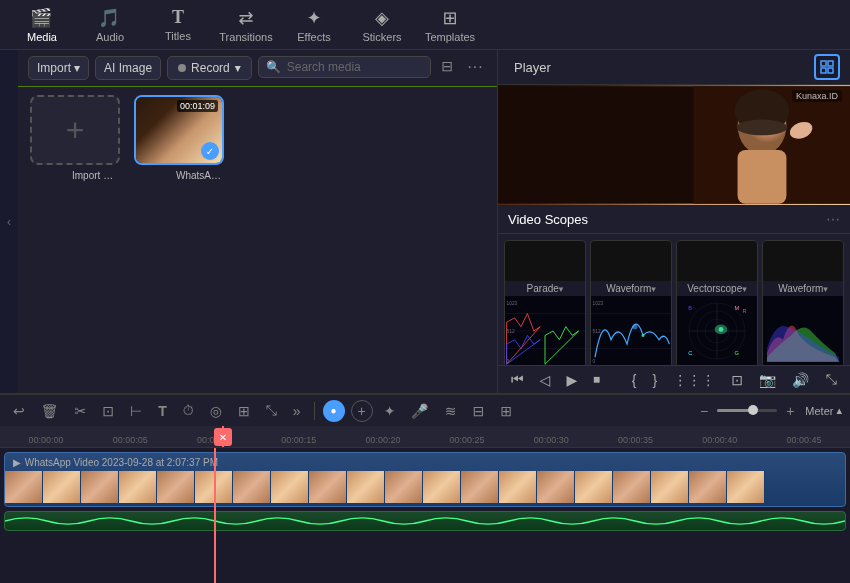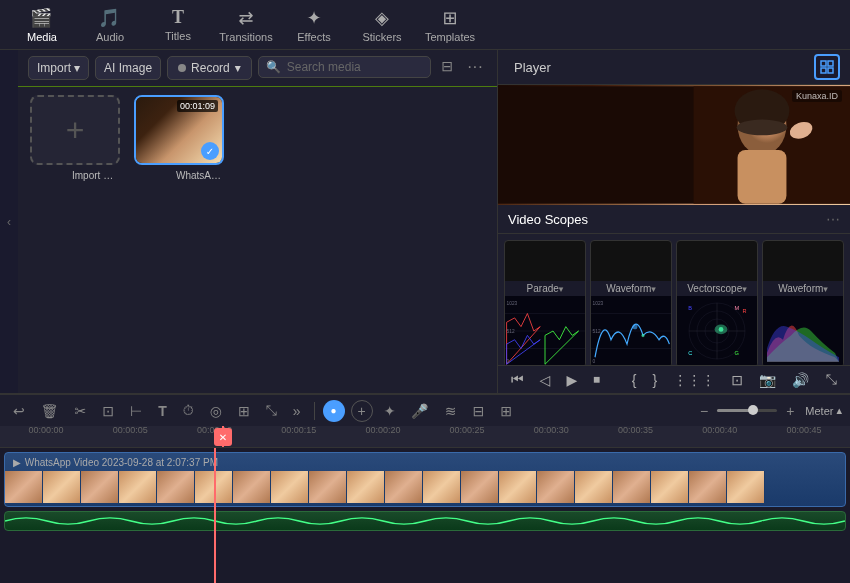--- a/index.html
+++ b/index.html
@@ -509,21 +509,21 @@
     }
     .meter-label { color: #aaa; font-size: 11px; display: flex; align-items: center; gap: 3px; }
 
     
     .timeline-ruler {
       height: 22px;
       background: #252535;
       border-bottom: 1px solid #333;
       display: flex;
       align-items: flex-end;
-      padding-bottom: 12px;
+      padding-bottom: 2px;
       position: relative;
       flex-shrink: 0;
       overflow: hidden;
     }
     .ruler-marks {
       display: flex;
       width: 100%;
       padding: 0 4px;
     }
     .ruler-mark {

